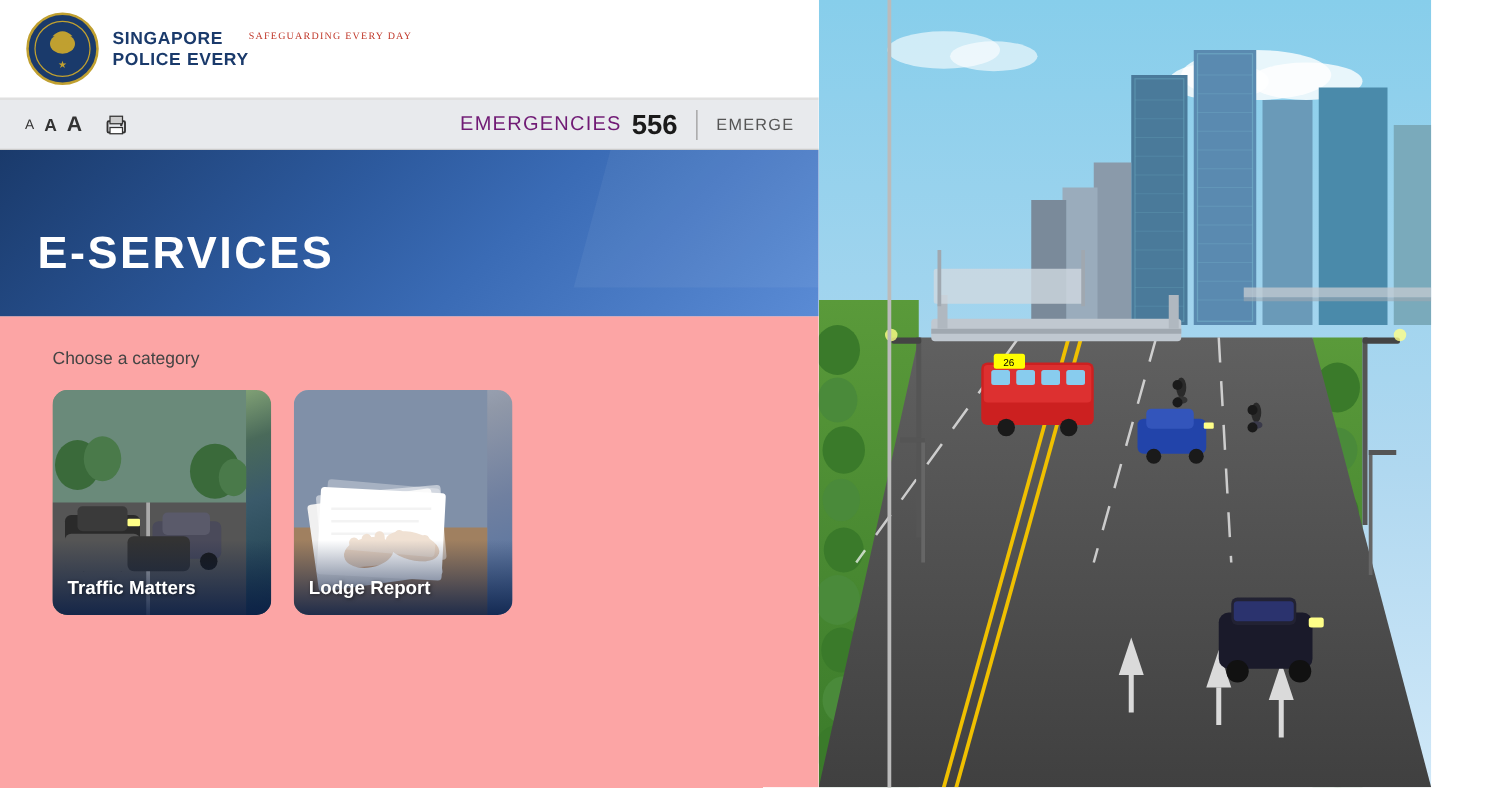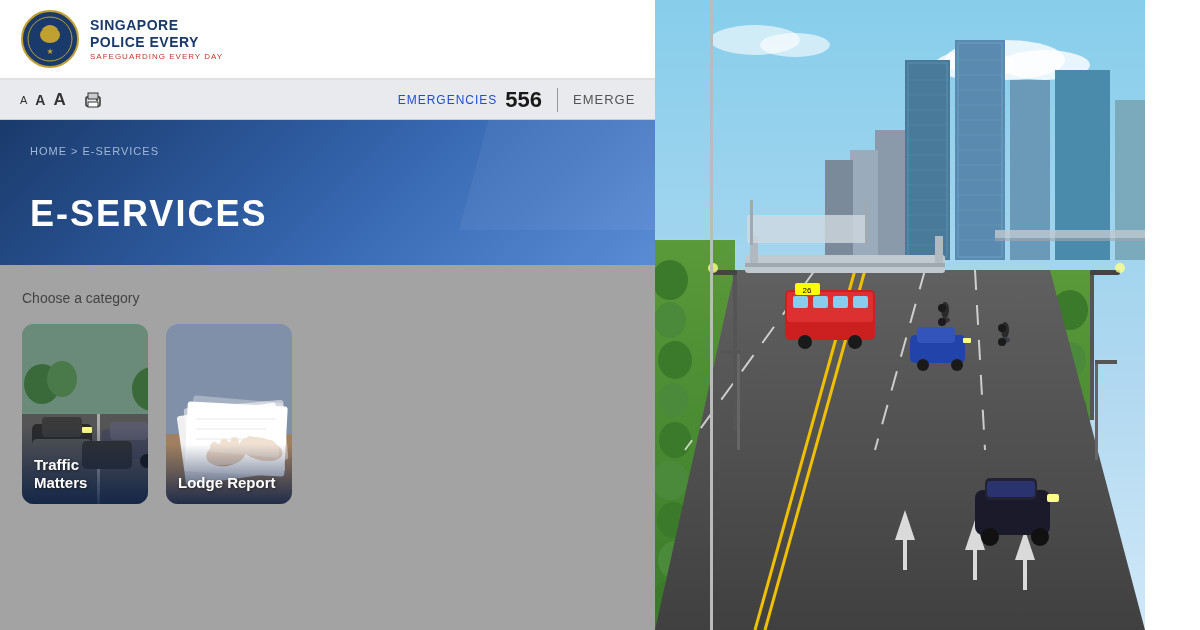--- a/index.html
+++ b/index.html
@@ -33,37 +33,38 @@
     }
 
     .logo-emblem {
       width: 60px;
       height: 60px;
       position: relative;
     }
 
     .logo-text {
       display: flex;
-      flex-direction: column;
+      flex-direction: row;
     }
 
     .logo-text .spf-title {
       font-weight: 900;
       font-size: 14px;
       color: #1a3a6b;
       line-height: 1.2;
       letter-spacing: 0.5px;
     }
 
     .logo-text .spf-sub {
       font-size: 8px;
       color: #c0392b;
       letter-spacing: 1px;
       text-transform: uppercase;
       margin-top: 2px;
+      font-family: Liberation Serif, serif;
     }
 
     .nav-items {
       display: flex;
       gap: 30px;
       align-items: center;
     }
 
     .nav-item {
       font-weight: 700;
@@ -102,22 +103,22 @@
     }
 
     .emergency-bar {
       margin-left: auto;
       display: flex;
       align-items: center;
       gap: 0;
     }
 
     .emerg-text {
-      font-size: 12px;
-      color: #1d4ed8;
+      font-size: 16px;
+      color: #701a75;
       letter-spacing: 1px;
       text-transform: uppercase;
     }
 
     .emerg-num {
       font-size: 22px;
       font-weight: 900;
       color: #1a1a1a;
       margin-left: 8px;
     }
@@ -167,38 +168,38 @@
       font-size: 36px;
       font-weight: 900;
       color: #fff;
       letter-spacing: 2px;
       text-transform: uppercase;
       margin-top: 36px;
     }
 
     
     .content-section {
-      background: #a3a3a3;
-      padding: 25px 22px;
+      background: #fca5a5;
+      padding: 25px 42px;
       flex: 1;
     }
 
     .category-label {
       font-size: 14px;
       color: #444;
       margin-bottom: 18px;
     }
 
     .category-cards {
       display: flex;
       gap: 18px;
     }
 
     .card {
-      width: 126px;
+      width: 175px;
       height: 180px;
       border-radius: 12px;
       overflow: hidden;
       position: relative;
       cursor: pointer;
       flex-shrink: 0;
     }
 
     .card-bg {
       width: 100%;
@@ -342,21 +343,20 @@
 
     <div class="emergency-bar">
       <span class="emerg-text">EMERGENCIES</span>
       <span class="emerg-num">556</span>
       <div class="emerg-divider"></div>
       <span class="emerg-text2">EMERGE</span>
     </div>
   </div>
 
   <div class="hero-section">
-    <div class="breadcrumb">HOME &gt; E-SERVICES</div>
     <div class="page-title">E-SERVICES</div>
   </div>
 
   <div class="content-section">
     <div class="category-label">Choose a category</div>
     <div class="category-cards">
 
       <div class="card">
         <div class="card-bg card-traffic">
           

